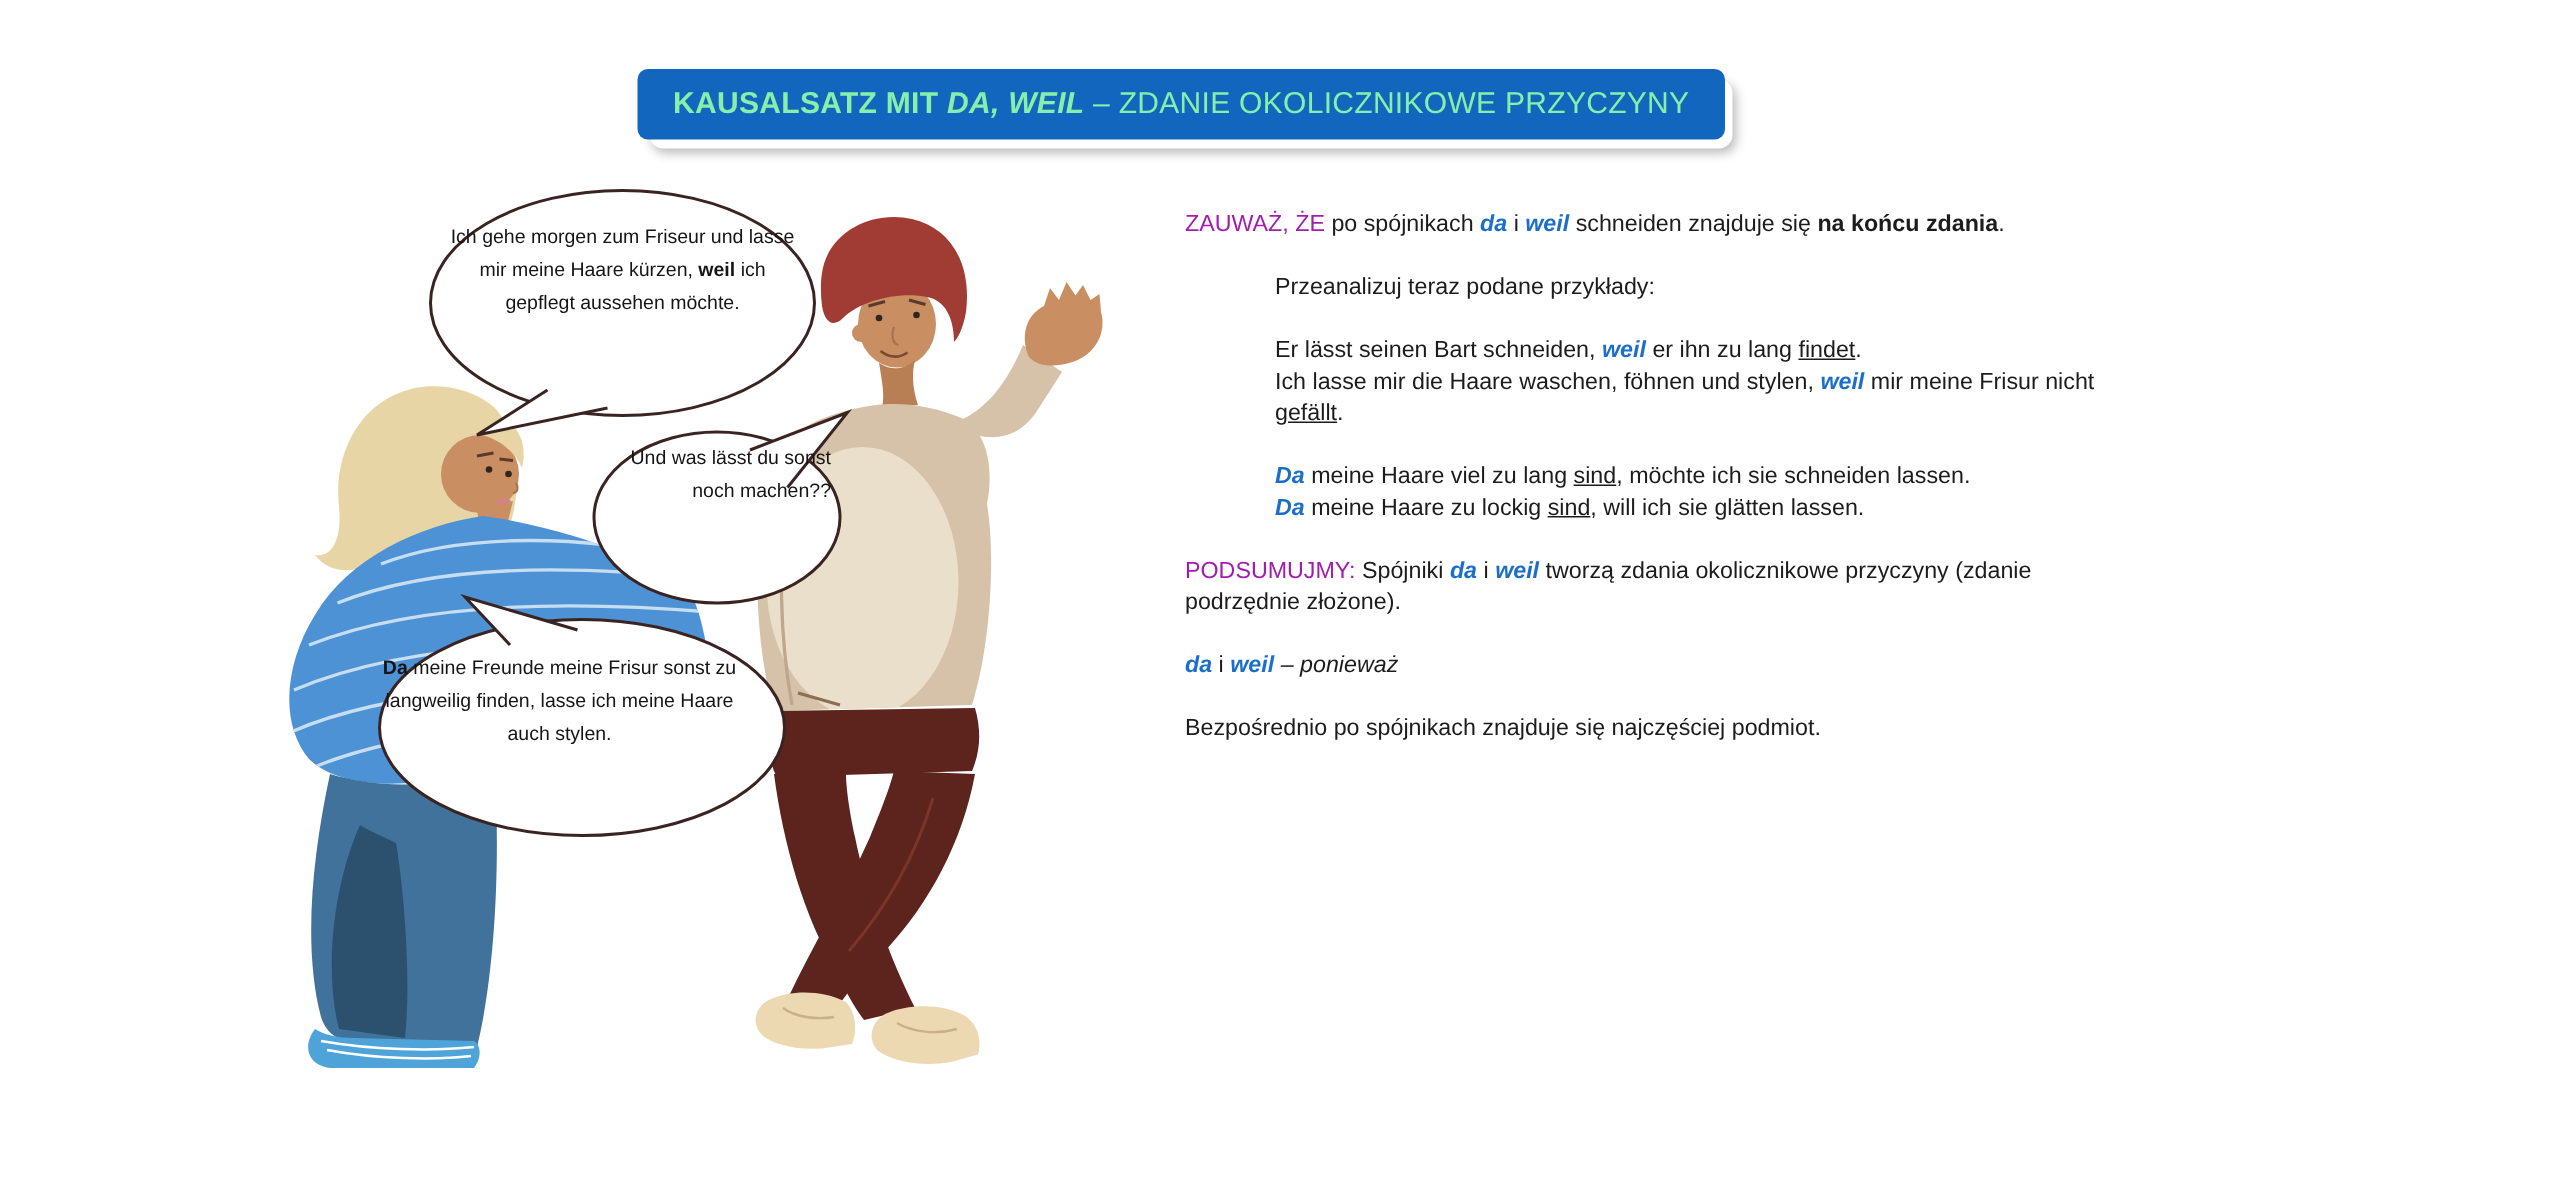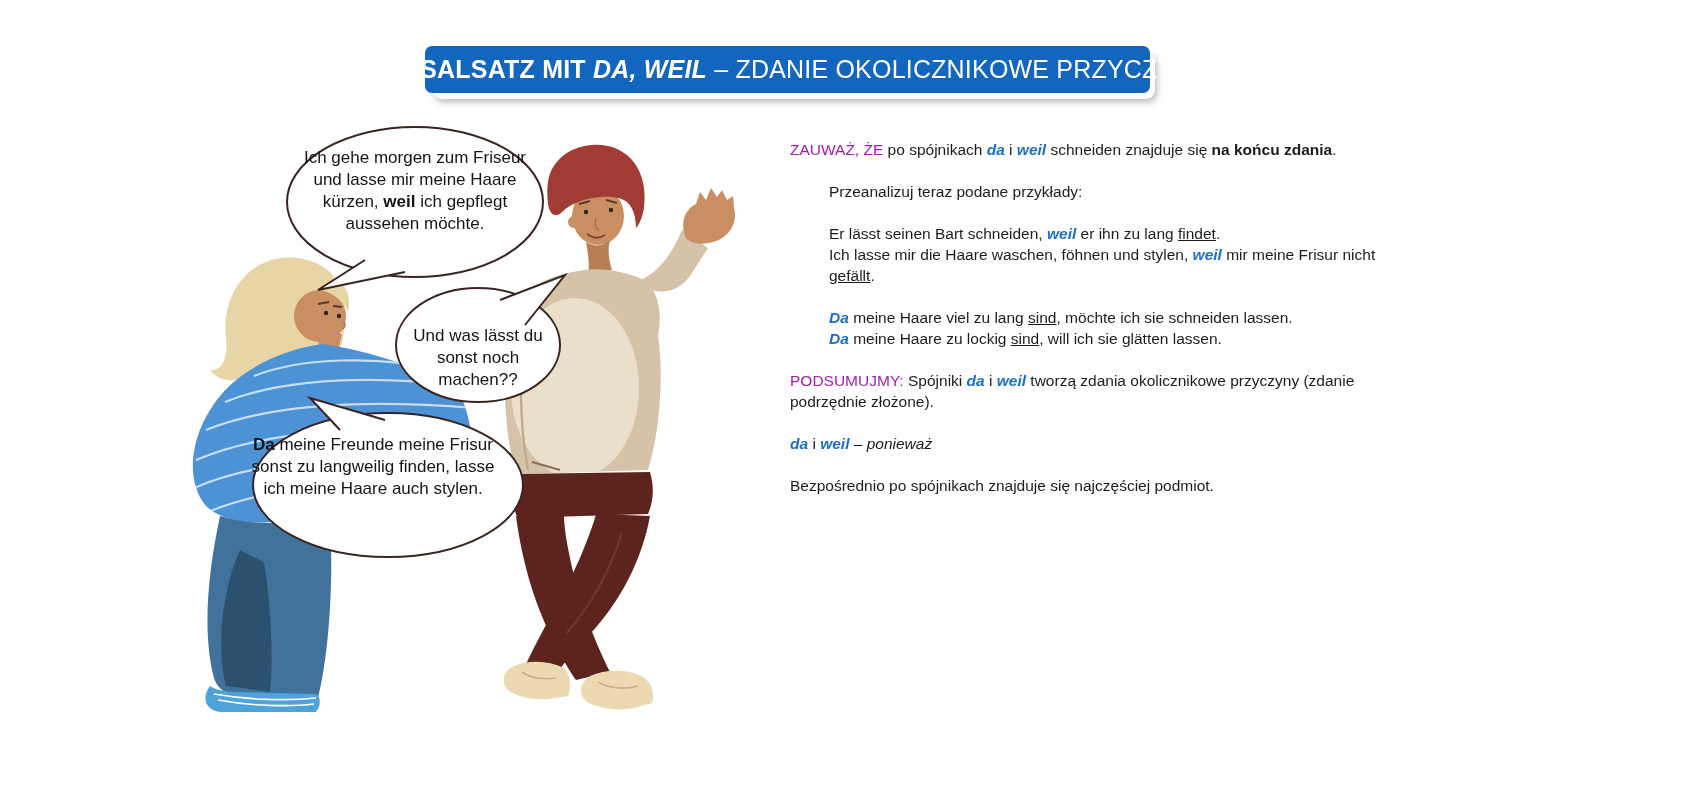--- a/index.html
+++ b/index.html
@@ -8,41 +8,41 @@
     font-family:"Liberation Sans","DejaVu Sans",sans-serif;color:#1c1c1c;
   }
   
   .banner-backing{
     position:absolute;left:433px;top:53px;width:722px;height:46px;
     background:#ffffff;border-radius:9px;box-shadow:2px 3px 7px rgba(0,0,0,.28);
   }
   .banner{
     position:absolute;left:425px;top:46px;width:725px;height:47px;
     background:#1266bd;border-radius:7px;display:flex;align-items:center;justify-content:center;
-    color:#ffffff;font-size:25px;letter-spacing:.2px;white-space:nowrap;
+    color:#86efac;font-size:20px;letter-spacing:.2px;white-space:nowrap;
   }
   .seg-b-bold{font-weight:700;}
   .seg-b-bolditalic{font-weight:700;font-style:italic;}
   .seg-b-reg{font-weight:400;}
 
   
   .illustration{position:absolute;left:170px;top:120px;width:580px;height:620px;}
 
   
   .bubble-text{
-    position:absolute;text-align:center;font-size:17px;line-height:22px;color:#151515;
+    position:absolute;text-align:center;font-size:13px;line-height:22px;color:#151515;
   }
   .bt1{left:297px;top:147px;width:236px;}
-  .bt2{left:402px;top:325px;width:152px;}
+  .bt2{left:402px;top:294px;width:152px;text-align:right;}
   .bt3{left:242px;top:434px;width:262px;}
 
   
   .rcol{position:absolute;left:790px;top:139px;width:614px;font-size:15.5px;line-height:21px;}
   .rcol .para{margin:0 0 21px 0;}
-  .rcol .indent{margin-left:39px;}
+  .rcol .indent{margin-left:60px;}
   .seg-plain{}
   .seg-bold{font-weight:700;}
   .seg-purple{color:#a21caf;font-weight:400;}
   .seg-conj{color:#1b6fc9;font-weight:700;font-style:italic;}
   .seg-underline{text-decoration:underline;}
   .seg-italic{font-style:italic;}
 </style>
 </head>
 <body>
 

